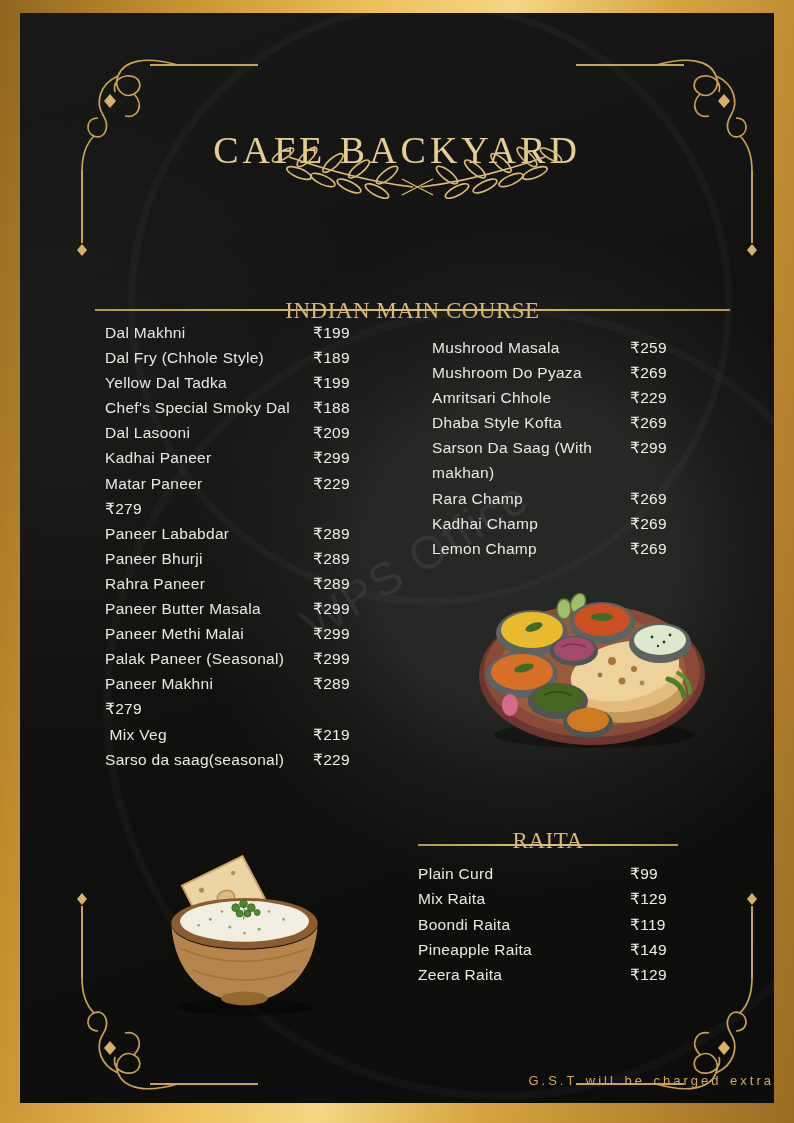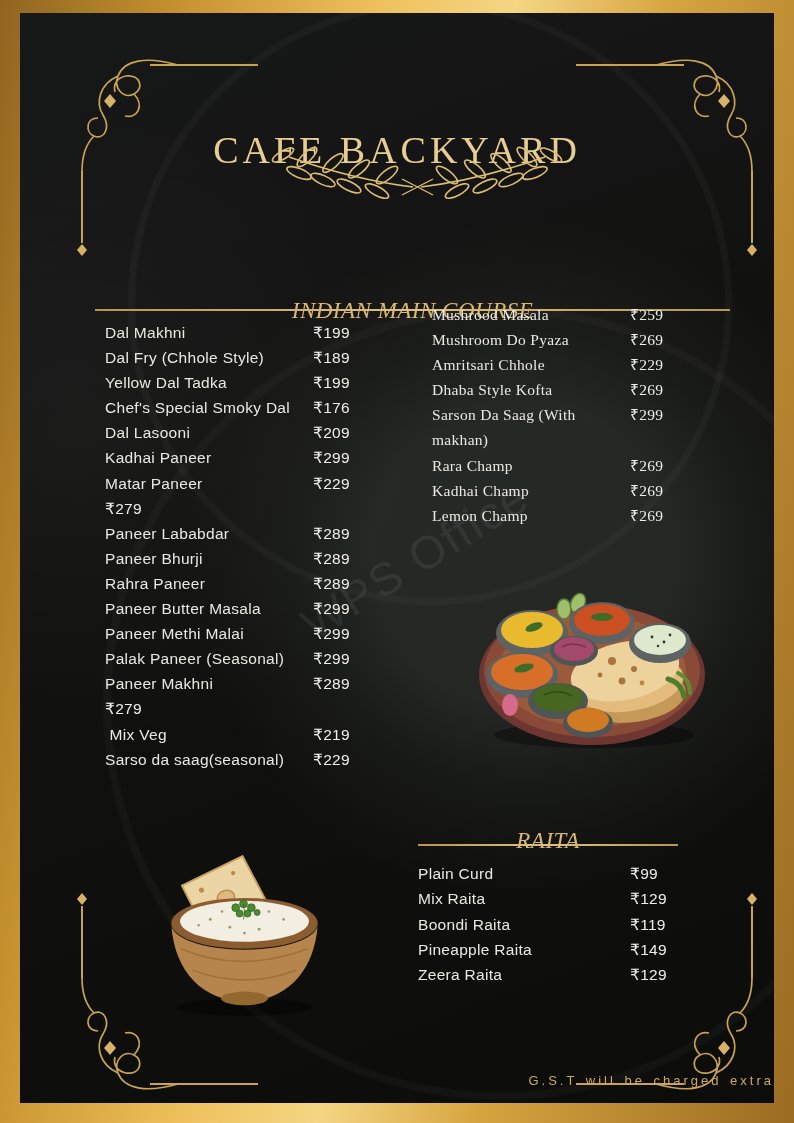--- a/index.html
+++ b/index.html
@@ -20,30 +20,30 @@
   }
   .title{
     position:absolute;left:0;right:0;top:90px;text-align:center;
     font-family:"Liberation Serif","DejaVu Serif",serif;
     font-size:38px;letter-spacing:4px;color:#e6cd92;font-weight:normal;
   }
   .laurel{position:absolute;left:217px;top:130px;width:360px;height:72px;}
   .section-header{
     position:absolute;text-align:center;
     font-family:"Liberation Serif","DejaVu Serif",serif;
-    color:#d9b874;letter-spacing:0.5px;font-weight:normal;font-style:italic;
+    color:#d9b874;letter-spacing:0.5px;font-weight:normal;
   }
   #mc-header{left:75px;top:266px;width:635px;font-size:23px;}
   #raita-header{left:398px;top:796px;width:260px;font-size:23px;}
   .gold-rule{position:absolute;height:2px;background:linear-gradient(90deg,#b8954e,#e2c178 50%,#b8954e);}
   #mc-rule{left:75px;top:296px;width:635px;}
   #raita-rule{left:398px;top:831px;width:260px;}
   .menu-col{position:absolute;display:flex;flex-direction:column;}
   #mc-left{left:85px;top:307px;width:300px;}
-  #mc-right{left:412px;top:289px;width:272px;font-family:Liberation Serif, serif;}
+  #mc-right{left:412px;top:322px;width:272px;}
   #raita-items{left:398px;top:848px;width:272px;}
   .row{display:flex;align-items:flex-start;min-height:25.1px;}
   #raita-items .row{min-height:25.3px;}
   .nm{flex:0 0 208px;font-size:15.5px;line-height:25.1px;color:#eae8e3;letter-spacing:0.3px;white-space:pre-wrap;}
   #mc-right .nm{flex:0 0 198px;}
   #raita-items .nm{flex:0 0 212px;line-height:25.3px;}
   .pr{font-size:15.5px;line-height:25.1px;color:#f0eee9;letter-spacing:0.3px;}
   .illus{position:absolute;}
   #thali{left:452px;top:570px;width:240px;height:172px;}
   #raita-bowl{left:122px;top:838px;width:205px;height:168px;}
@@ -167,21 +167,21 @@
           <span class="pr">₹189</span>
         </div>
 
         <div class="row">
           <span class="nm">Yellow Dal Tadka</span>
           <span class="pr">₹199</span>
         </div>
 
         <div class="row">
           <span class="nm">Chef's Special Smoky Dal</span>
-          <span class="pr">₹176</span>
+          <span class="pr">₹188</span>
         </div>
 
         <div class="row">
           <span class="nm">Dal Lasooni</span>
           <span class="pr">₹209</span>
         </div>
 
         <div class="row">
           <span class="nm">Kadhai Paneer</span>
           <span class="pr">₹299</span>

